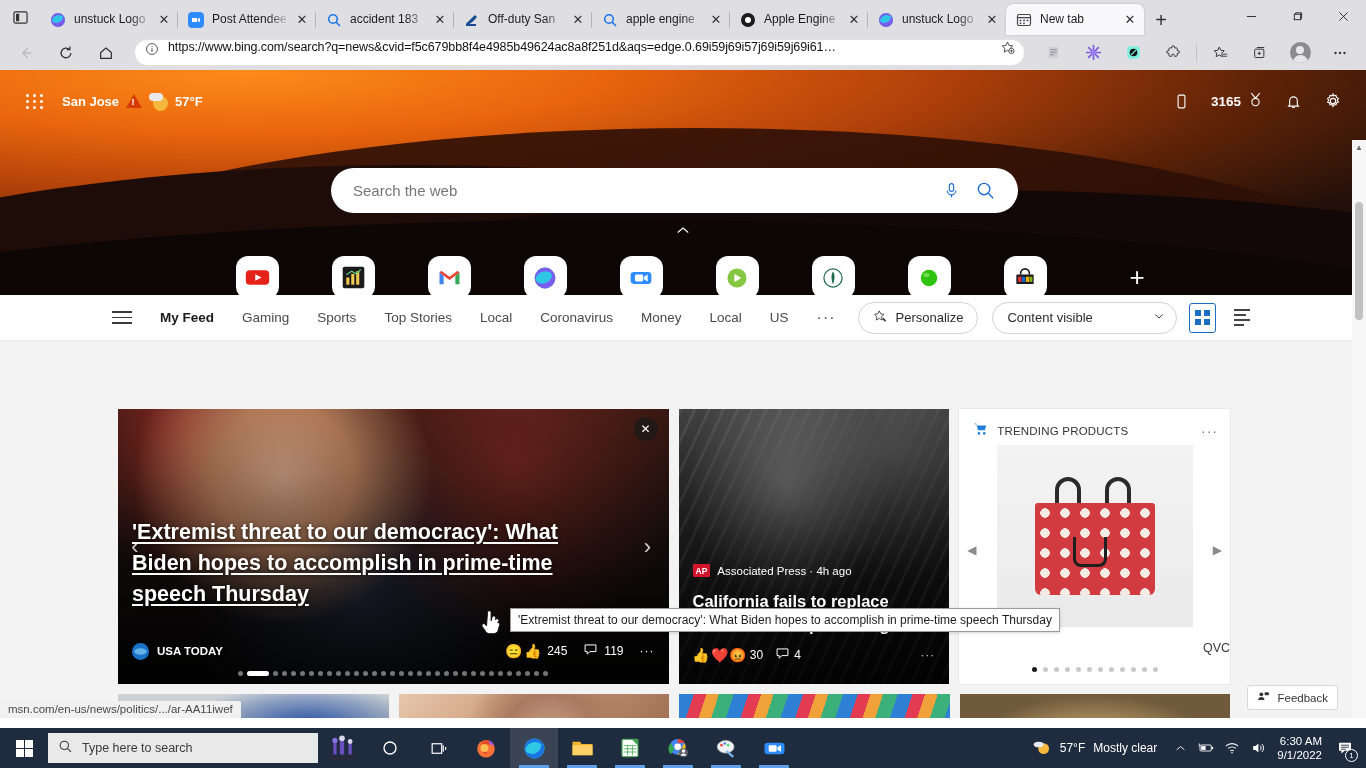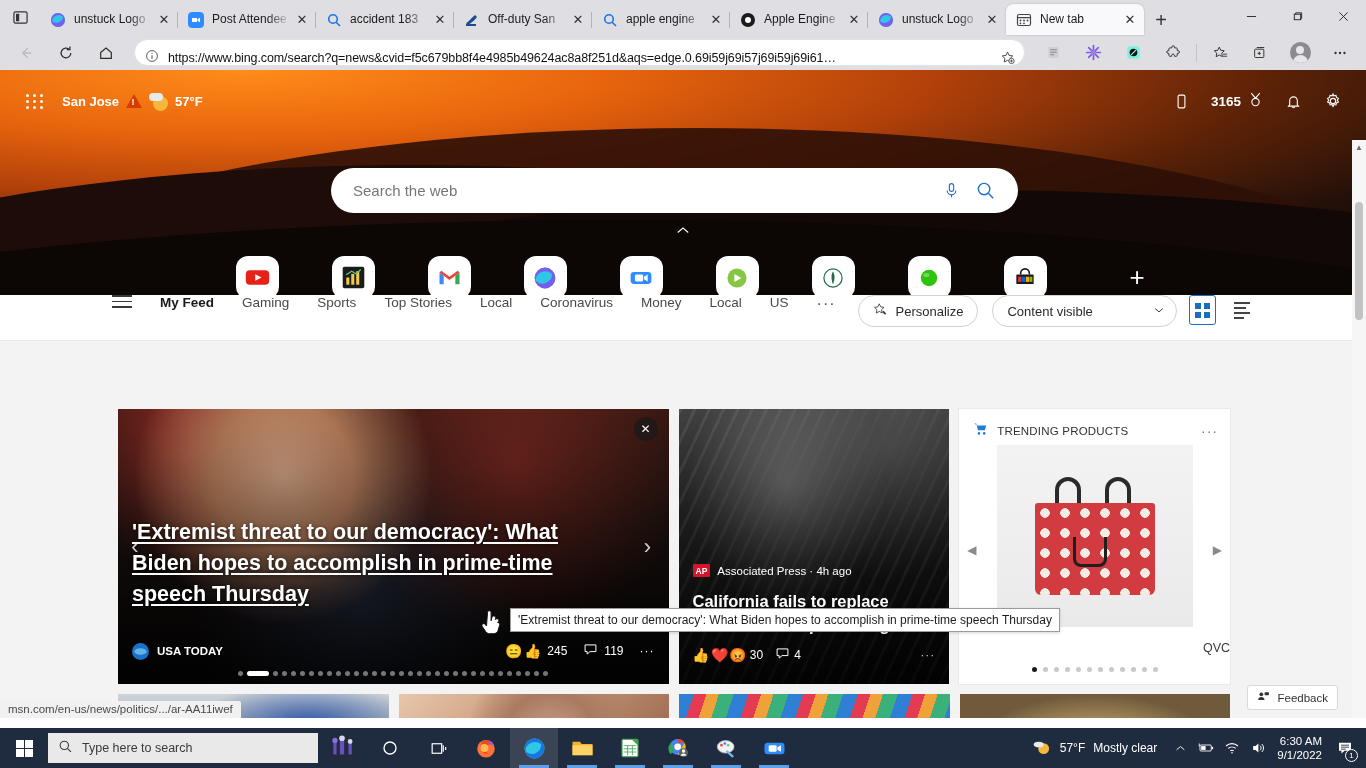--- a/index.html
+++ b/index.html
@@ -77,21 +77,21 @@
   }
   .tb-icon {
     width: 32px; height: 30px; margin: 0 4px;
     display: flex; align-items: center; justify-content: center;
     border-radius: 4px; color: #2b2b2b;
   }
   .tb-icon.disabled { color: #b5b5b9; }
   .omnibox {
     flex: 1 1 auto; height: 27px; margin: 0 8px;
     background: #fff; border-radius: 14px;
-    display: flex; align-items: flex-end; padding: 0 6px 0 8px;
+    display: flex; align-items: flex-start; padding: 0 6px 0 8px;
     font-size: 12.5px; color: #111;
     border: 1px solid #e2e2e6;
   }
   .omnibox .info-icon {
     width: 18px; height: 18px; flex: 0 0 18px; margin-right: 7px;
     display: flex; align-items: center; justify-content: center; color: #555;
   }
   .omnibox .url {
     flex: 1 1 auto; white-space: nowrap; overflow: hidden;
     letter-spacing: -0.1px;
@@ -183,21 +183,21 @@
     display: flex; align-items: center; justify-content: center; overflow: hidden;
   }
   .tile-add {
     width: 40px; height: 43px; display:flex;align-items:center;justify-content:center;
     color:#fff; font-size: 26px; font-weight: 200; margin-left: 44px;
   }
 
   
   .feed-nav {
     position: absolute; top: 225px; left: 0; width: 1366px; height: 46px;
-    background: #fff; display: flex; padding: 0 110px 0 112px;
+    background: #fff; display: flex; align-items: center; padding: 0 110px 0 112px;
     border-bottom: 1px solid #ececec;
   }
   .hamburger { width: 22px; display:flex; flex-direction:column; gap:4px; margin-right: 28px;}
   .hamburger i { display:block; height:1.6px; background:#3a3a3a; width:100%;}
   .feed-link {
     font-size: 13.5px; color: #4a4a4a; margin-right: 28px; white-space: nowrap;
   }
   .feed-link.active { color: #1a1a1a; font-weight: 700; }
   .feed-more { color:#555; font-size: 16px; letter-spacing:1px; margin-right: 22px;}
   .pill {

